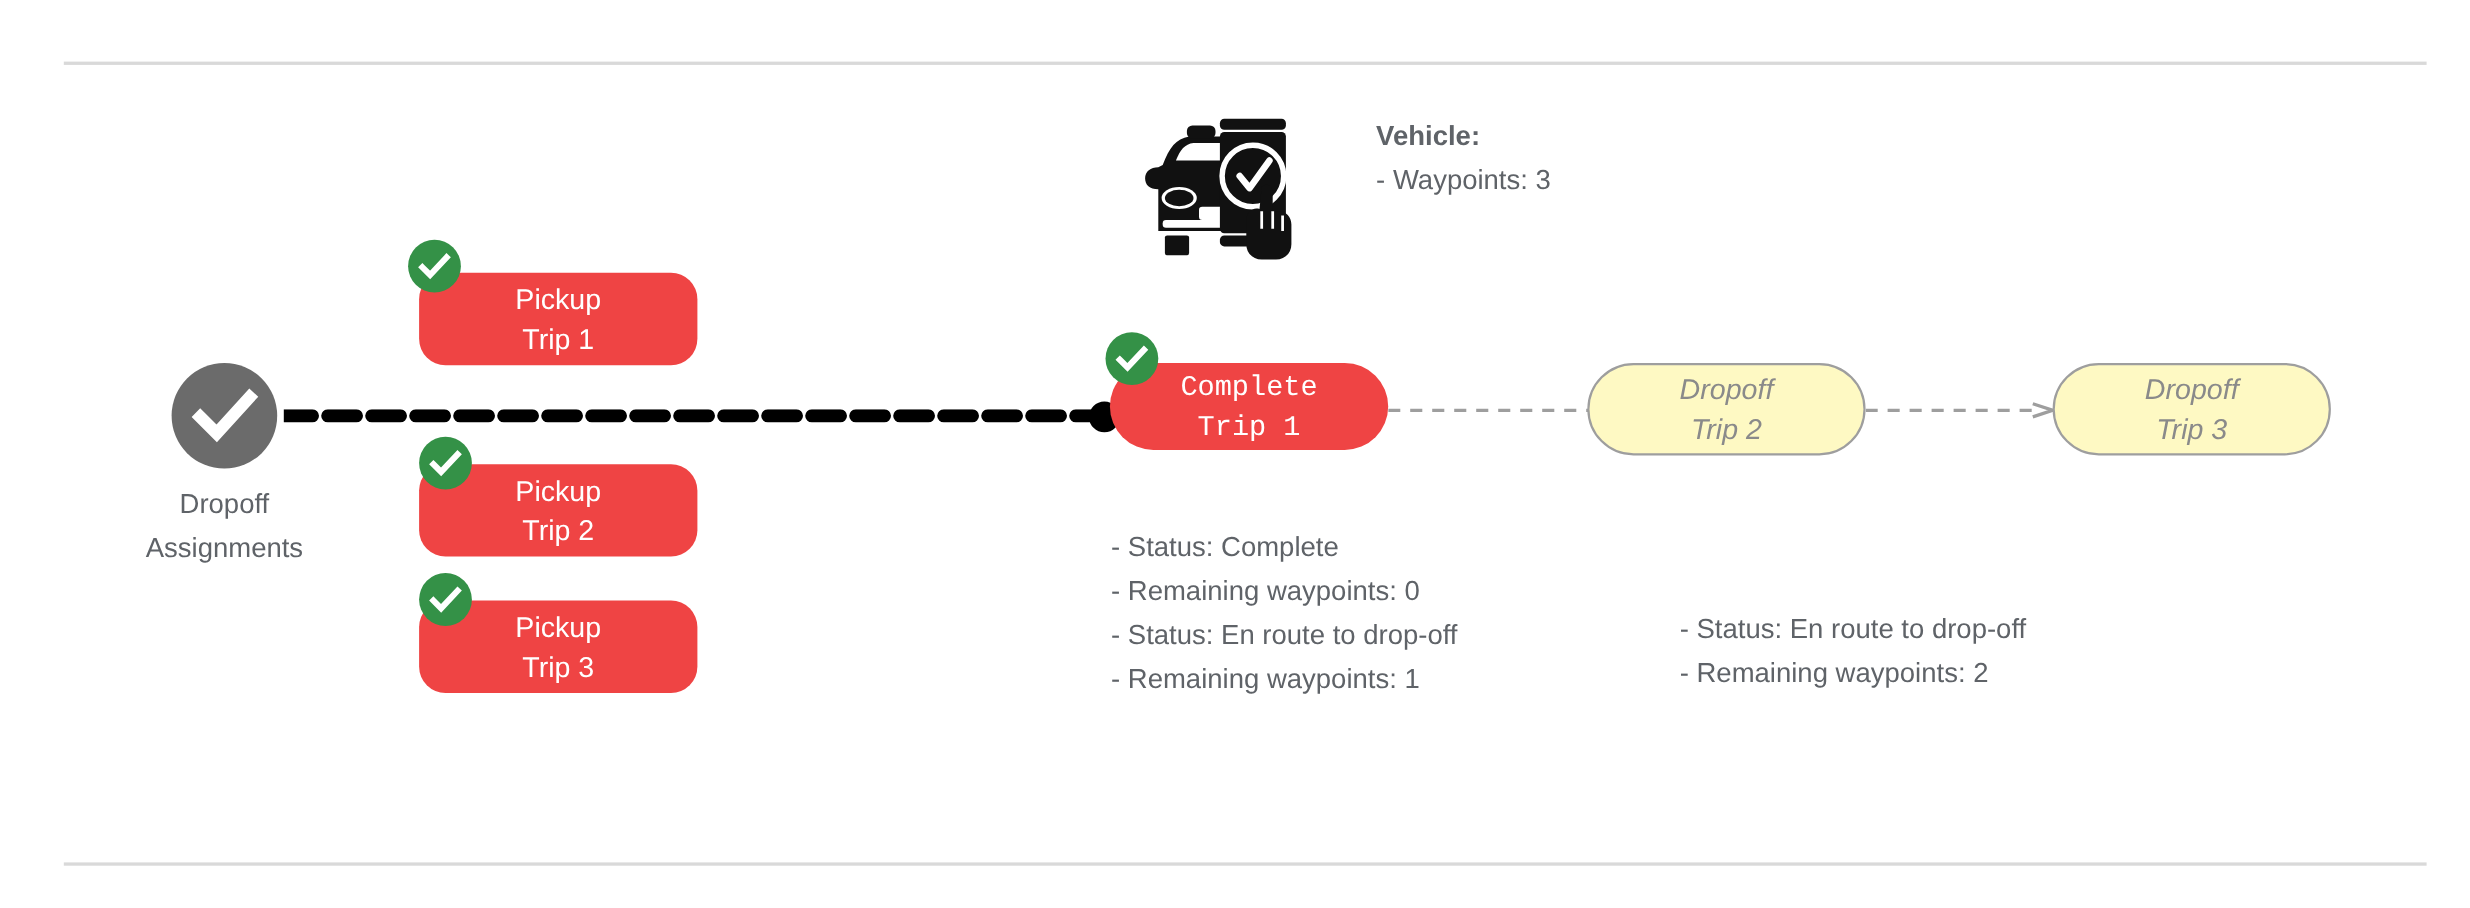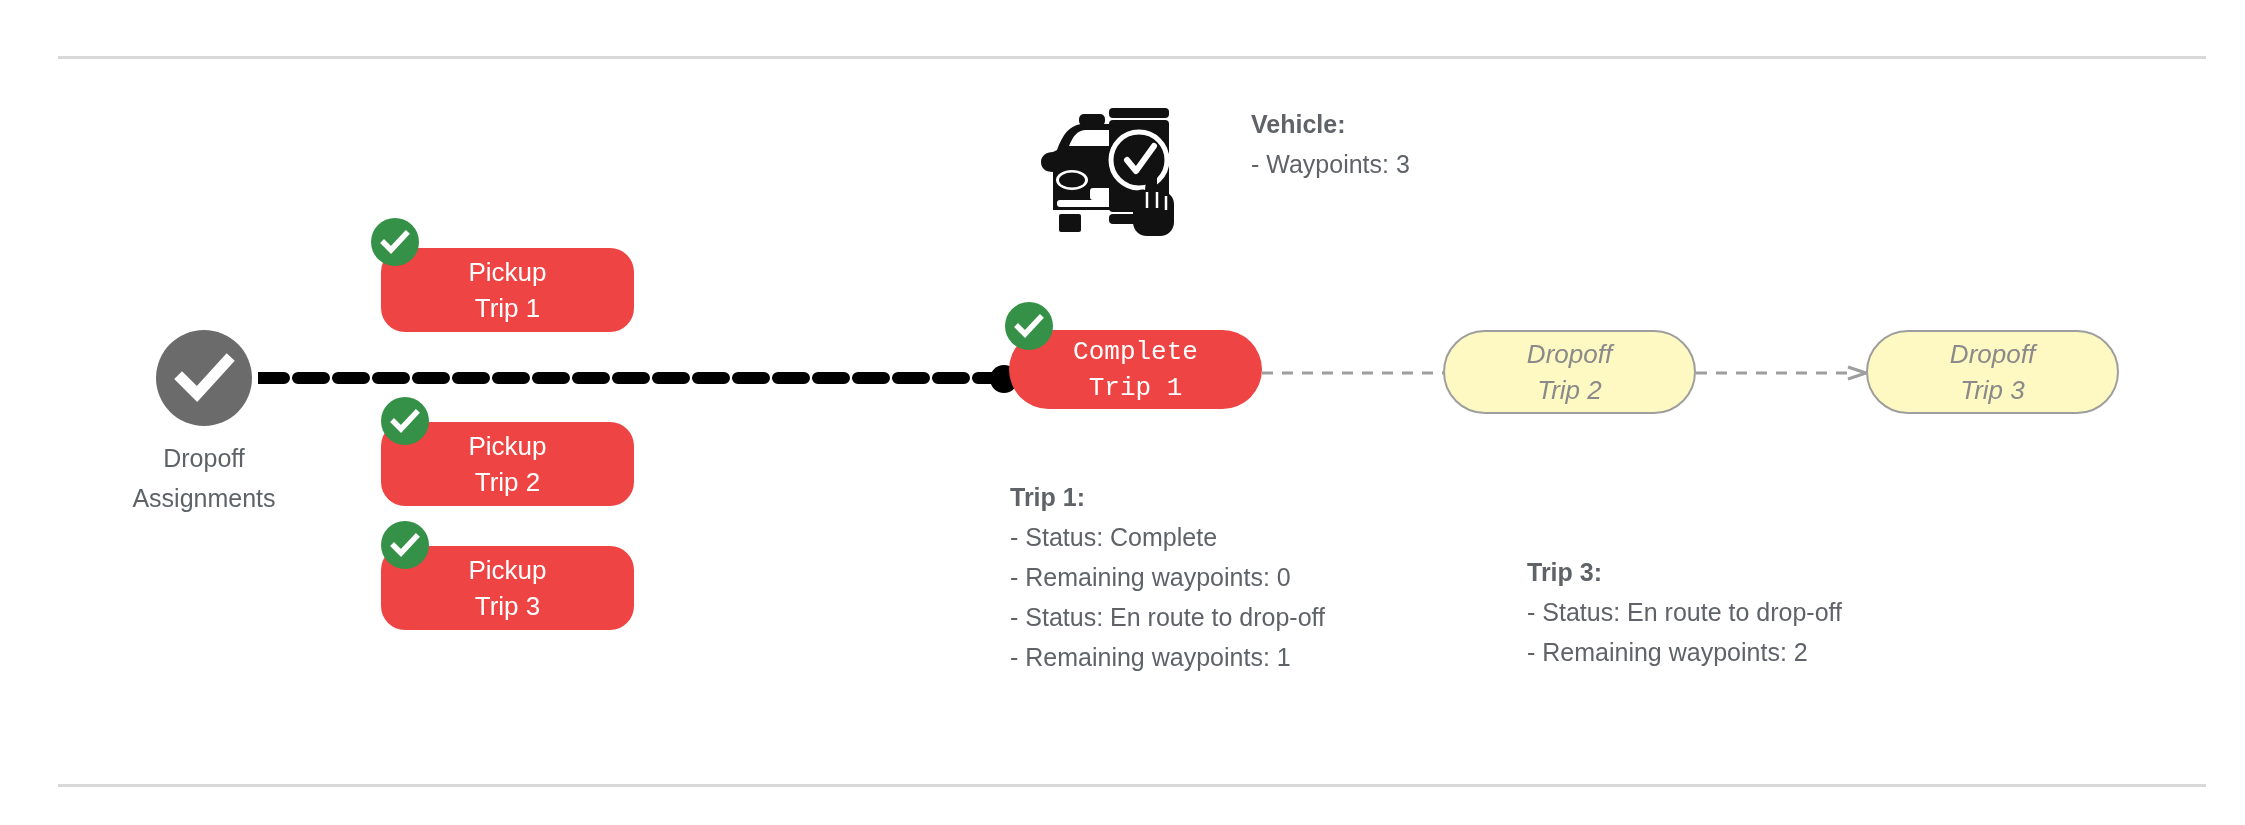--- a/index.html
+++ b/index.html
@@ -316,26 +316,24 @@
       </g>
     </svg>
   </div>
 
   <div class="info info-vehicle">
     <span class="row hdr">Vehicle:</span>
     <span class="row">- Waypoints: 3</span>
   </div>
 
   <div class="info info-trip12">
-    <span class="row hdr">Trip 1:</span>
     <span class="row">- Status:  Complete</span>
     <span class="row">- Remaining waypoints: 0</span>
     <span class="row">- Status:  En route to drop-off</span>
     <span class="row">- Remaining waypoints: 1</span>
   </div>
 
   <div class="info info-trip3">
-    <span class="row hdr">Trip 3:</span>
     <span class="row">- Status:  En route to drop-off</span>
     <span class="row">- Remaining waypoints: 2</span>
   </div>
 
 </div>
 
 </body></html>

